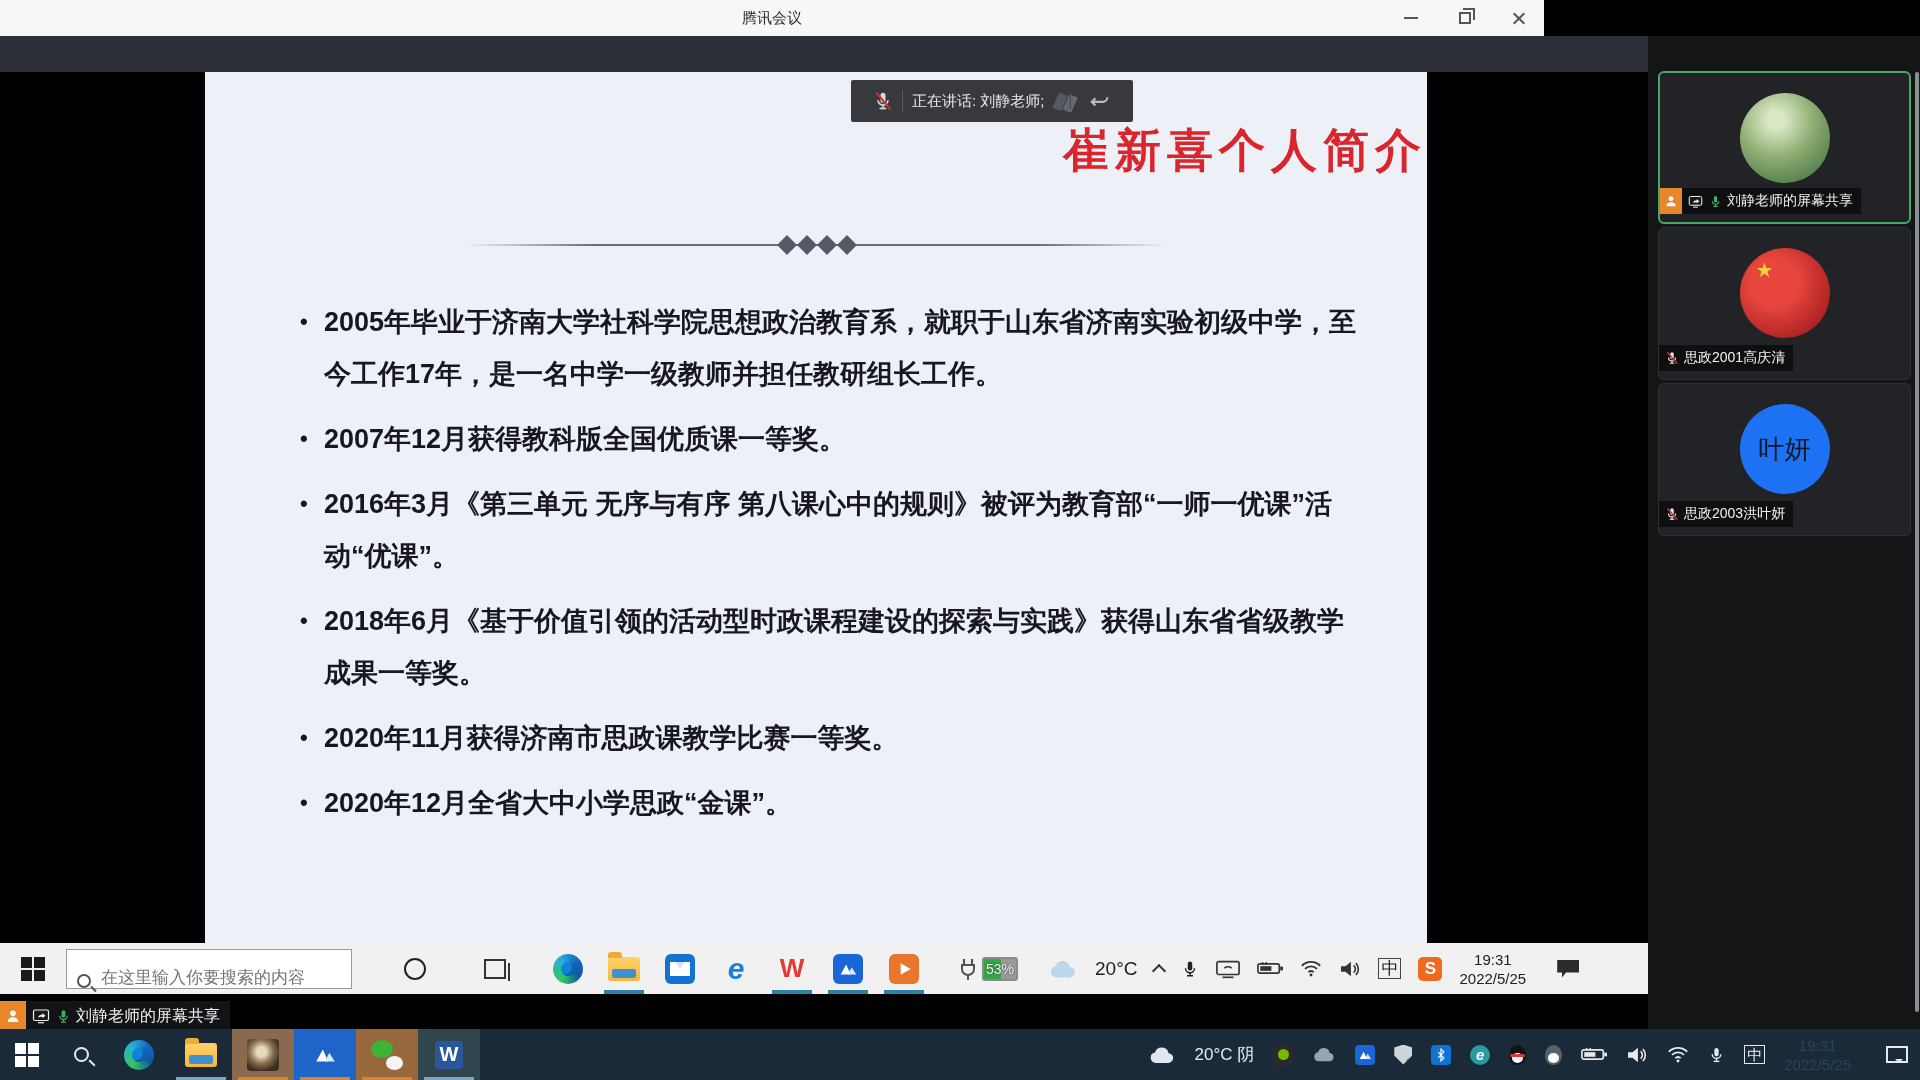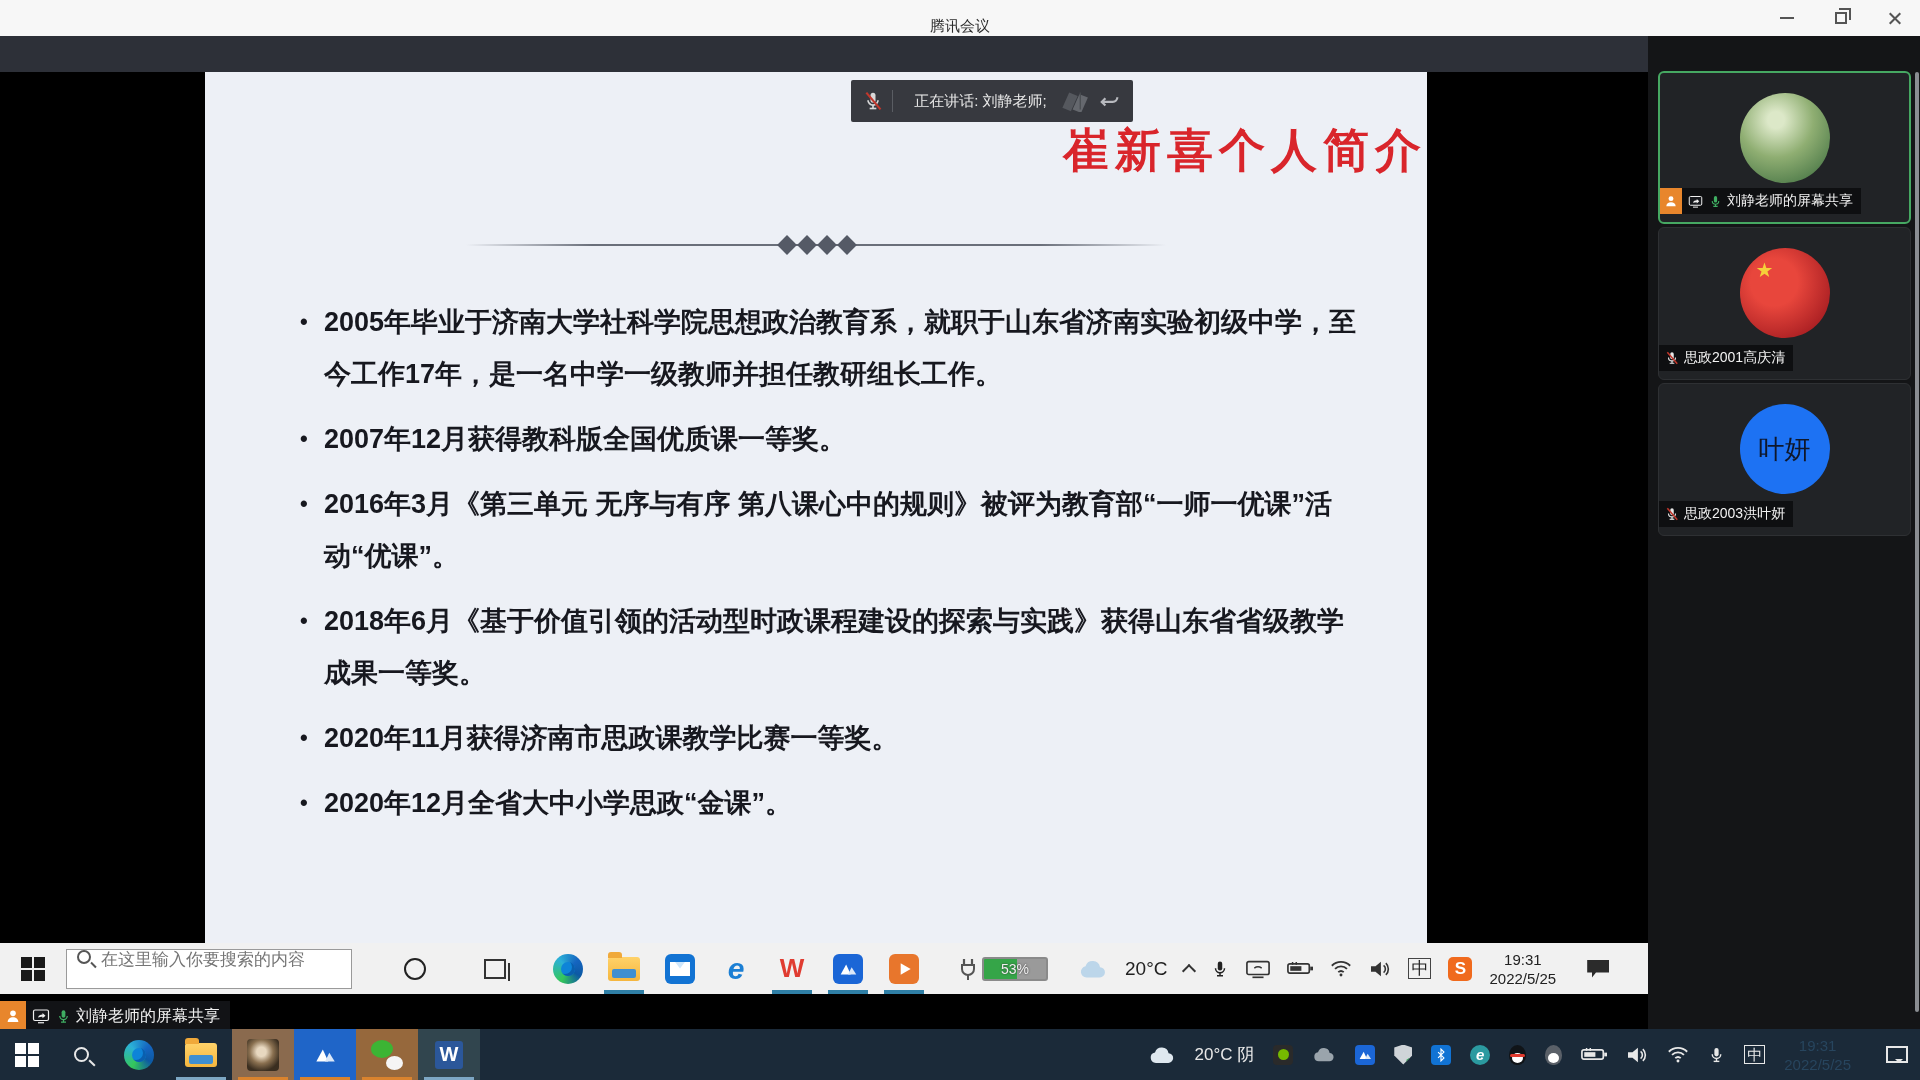--- a/index.html
+++ b/index.html
@@ -1,21 +1,21 @@
 <!DOCTYPE html>
 <html><head>
 <meta charset="utf-8">
 <style>
   * { margin:0; padding:0; box-sizing:border-box; }
   html,body { width:1920px; height:1080px; overflow:hidden; background:#000;
     font-family:"Liberation Sans","DejaVu Sans",sans-serif; }
 
   
-  .titlebar { position:absolute; left:0; top:0; width:1920px; height:36px; background:#f7f7f7;
-    display:flex; align-items:flex-end; justify-content:center; }
+  .titlebar { position:absolute; left:0; top:0; width:1544px; height:36px; background:#f7f7f7;
+    display:flex; align-items:center; justify-content:center; }
   .titlebar .wtitle { font-size:15px; color:#2b2b2b; }
   .wcontrols { position:absolute; right:10px; top:0; height:36px; display:flex; align-items:center; gap:26px; }
   .wbtn { width:30px; height:30px; display:flex; align-items:center; justify-content:center; cursor:pointer; }
   .ic-min { width:14px; height:0; border-top:2px solid #555; display:block; }
   .ic-restore { width:12px; height:12px; border:2px solid #555; position:relative; display:block; }
   .ic-restore:before { content:""; position:absolute; left:2px; top:-6px; width:10px; height:10px; border:2px solid #555; border-left:none; border-bottom:none; }
   .ic-close { position:relative; width:14px; height:14px; display:block; }
   .ic-close:before,.ic-close:after { content:""; position:absolute; left:6px; top:0; width:2px; height:15px; background:#555; }
   .ic-close:before { transform:rotate(45deg);} .ic-close:after { transform:rotate(-45deg);}
 
@@ -31,35 +31,35 @@
   .divider .dm { position:absolute; top:2px; width:14px; height:14px; background:#555a66; transform:rotate(45deg); }
   .divider .dm:nth-child(2){left:314px}.divider .dm:nth-child(3){left:334px}
   .divider .dm:nth-child(4){left:354px}.divider .dm:nth-child(5){left:374px}
   .bullets { margin:42px 0 0 95px; width:1068px; }
   .bullet { display:flex; margin-bottom:13px; }
   .bullet .dot { width:24px; font-size:22px; font-weight:bold; color:#17181f; line-height:52px; }
   .bullet p { flex:1; font-size:27px; font-weight:bold; color:#17181f; line-height:52px; }
 
   
   .banner { position:absolute; left:851px; top:80px; width:282px; height:42px; background:#37393f;
-    border-radius:2px; display:flex; align-items:center; padding:0 12px;text-align:center; }
+    border-radius:2px; display:flex; align-items:center; padding:0 22px; }
   .banner .sep { width:1px; height:22px; background:#5a5d63; margin:0 9px; }
   .banner .btxt { color:#e9e9e9; font-size:15px; flex:1; white-space:nowrap; }
   .banner .bico { display:flex; align-items:center; gap:6px; }
 
   
   svg.i { display:block; }
 
   
   .inner-task { position:absolute; left:0; top:943px; width:1648px; height:51px; background:#f1f1f1;
     display:flex; align-items:center; }
   .it-start { width:66px; height:51px; display:flex; align-items:center; justify-content:center; }
   .win4 { display:grid; grid-template-columns:11px 11px; grid-template-rows:11px 11px; gap:2px; }
   .win4 b { background:#1a1a1a; }
-  .searchbox { width:286px; height:40px; background:#fff; border:1px solid #9a9a9a; display:flex; align-items:flex-start; padding:0 10px; gap:10px; }
+  .searchbox { width:286px; height:40px; background:#fff; border:1px solid #9a9a9a; display:flex; align-items:flex-end; padding:0 10px; gap:10px; }
   .mag { width:14px; height:14px; border:2px solid #555; border-radius:50%; position:relative; flex:none; }
   .mag:after { content:""; position:absolute; left:11px; top:12px; width:7px; height:2px; background:#555; transform:rotate(45deg); }
   .searchbox input { border:none; outline:none; font-size:17px; color:#444; width:230px; background:transparent; }
   .cortana { width:22px; height:22px; border:2.5px solid #222; border-radius:50%; margin-left:52px; }
   .taskview { width:22px; height:20px; border:2px solid #333; position:relative; margin-left:58px; }
   .taskview:after { content:""; position:absolute; right:-6px; top:2px; width:2px; height:18px; background:#333; }
   .it-apps { display:flex; align-items:center; margin-left:34px; }
   .it-app { width:56px; height:51px; display:flex; align-items:center; justify-content:center; position:relative; }
   .it-app.open:after { content:""; position:absolute; bottom:0; left:8px; right:8px; height:4px; background:#2f7fa6; }
   .tile28 { width:30px; height:30px; border-radius:6px; display:flex; align-items:center; justify-content:center; }
@@ -69,21 +69,21 @@
   .folder:before { content:""; position:absolute; left:0; top:-5px; width:14px; height:6px; background:#f0a93a; border-radius:3px 3px 0 0; }
   .folder.blue:after { content:""; position:absolute; left:4px; bottom:3px; width:24px; height:9px; background:#3f8fd1; border-radius:2px; }
   .mailt { background:#1273d3; } 
   .env { width:20px; height:14px; background:#fff; position:relative; overflow:hidden; }
   .env:before { content:""; position:absolute; left:-2px; top:-9px; width:24px; height:16px; background:#cfe6fa; transform:rotate(0deg); clip-path:polygon(0 0,100% 0,50% 100%); }
   .ietxt { color:#1b7fd4; font-size:30px; font-weight:bold; font-style:italic; line-height:30px; }
   .wpst { color:#e03c31; font-size:26px; font-weight:bold; }
   .meett { background:#1b66d6; }
   .wppt { background:#e8762c; }
   .batt53 { display:flex; align-items:center; gap:4px; margin-left:26px; }
-  .b53 { width:66px; height:24px; border:2px solid #8a8a8a; border-radius:3px; position:relative; background:#9a9a9a; overflow:hidden; }
+  .b53 { width:36px; height:24px; border:2px solid #8a8a8a; border-radius:3px; position:relative; background:#9a9a9a; overflow:hidden; }
   .b53 .fill { position:absolute; left:0; top:0; bottom:0; width:53%; background:#35a548; }
   .b53 .pct { position:absolute; inset:0; display:flex; align-items:center; justify-content:center; color:#f0f0f0; font-size:14px; text-shadow:0 0 2px #333; }
   .b53:after { content:""; position:absolute; right:-6px; top:7px; width:4px; height:10px; background:#8a8a8a; }
   .it-tray { display:flex; align-items:center; gap:17px; margin-left:30px; }
   .cloudw { color:#bcd6ea; }
   .tempt { font-size:19px; color:#222; }
   .chev { width:10px; height:10px; border-left:2px solid #333; border-top:2px solid #333; transform:rotate(45deg); margin-top:4px; }
   .imebox { font-size:17px; color:#222; border:1.5px solid #444; padding:0 2px; line-height:19px; }
   .sogou { width:24px; height:24px; border-radius:5px; background:#f06a1d; color:#fff; font-weight:bold; font-size:17px; display:flex; align-items:center; justify-content:center; }
   .clock { text-align:center; font-size:15px; color:#222; line-height:19px; }

